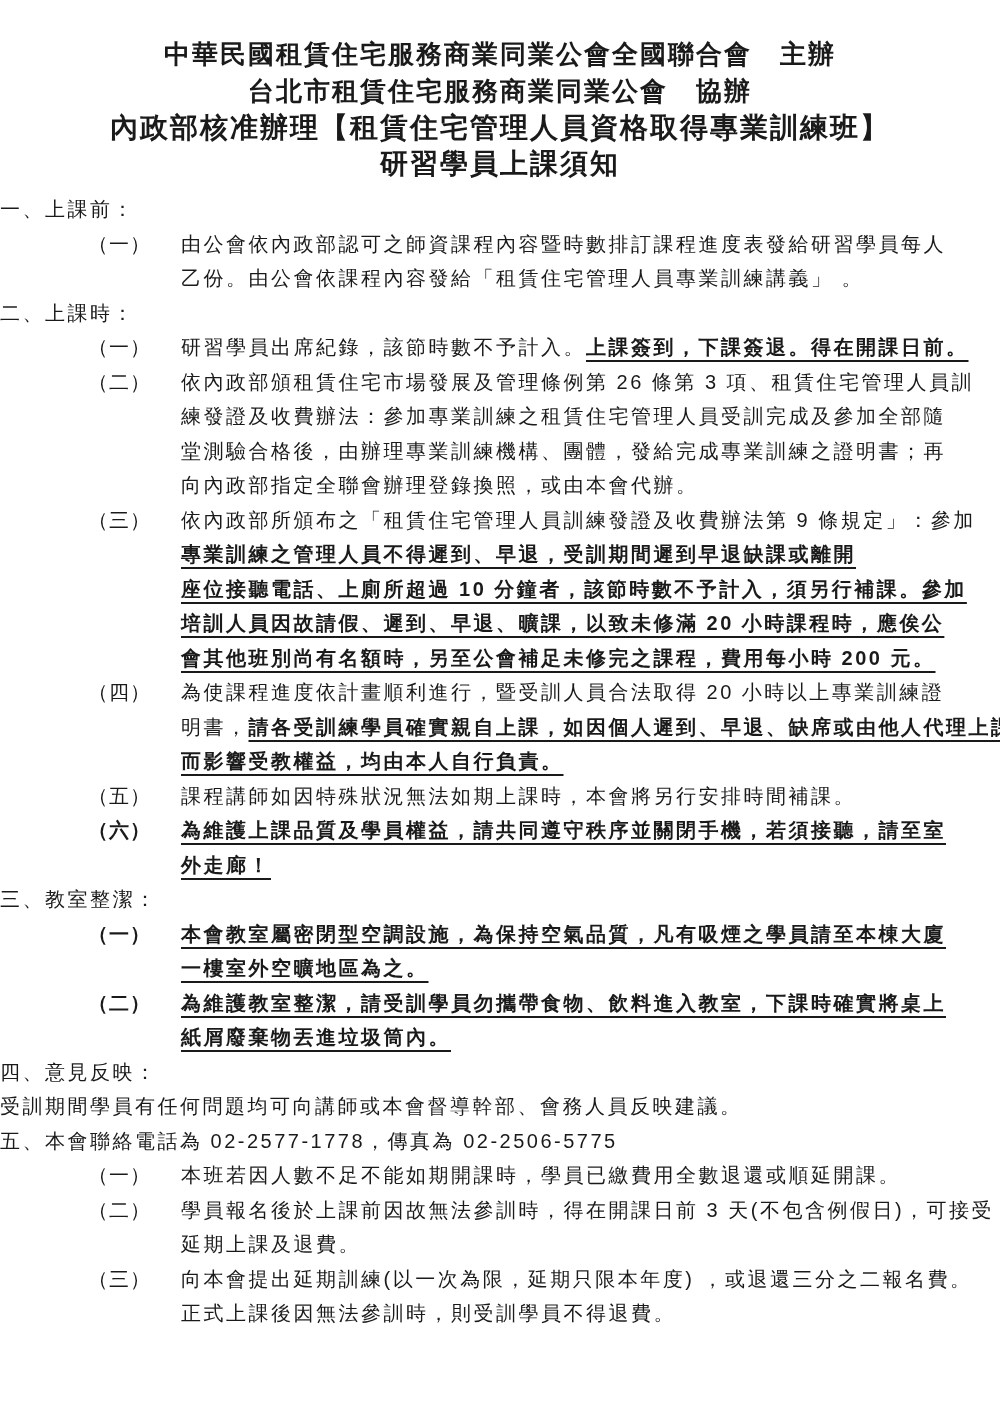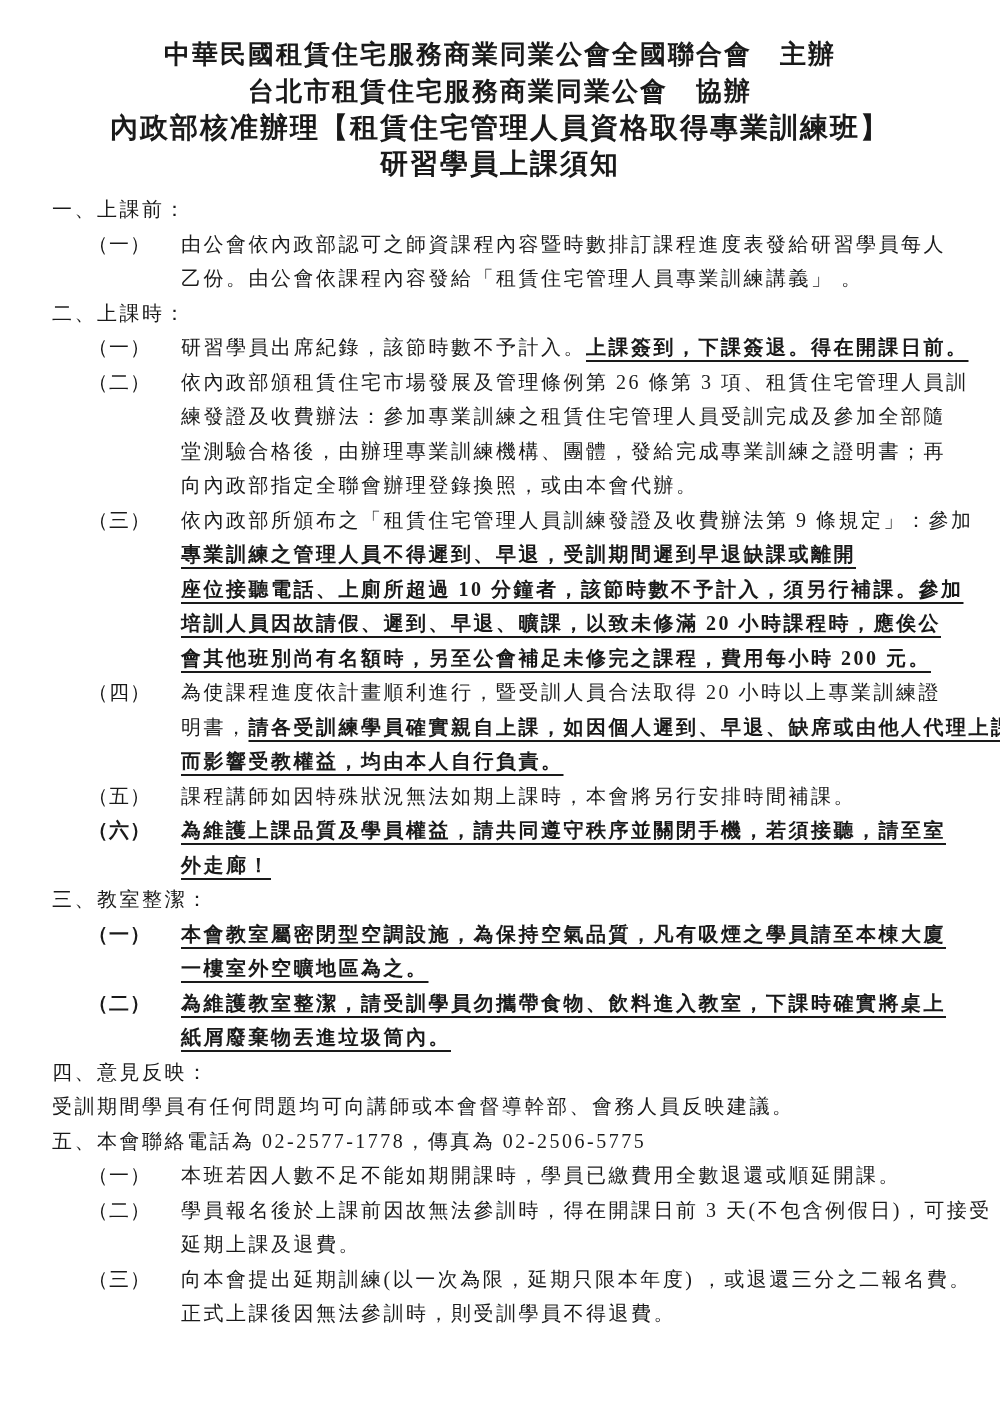--- a/index.html
+++ b/index.html
@@ -3,32 +3,31 @@
 <meta charset="utf-8">
 <style>
   html,body { margin:0; padding:0; background:#888; }
   .page {
     position: relative;
     width: 1000px;
     height: 1414px;
     margin: 0 auto;
     background: #ffffff;
     color: #1a1a1a;
-    font-family: Liberation Serif, serif;
+    font-family: Liberation Sans, sans-serif;
     overflow: hidden;
   }
   .titles { text-align: center; padding-top: 36px; }
   .title-line { font-weight: bold; letter-spacing: 2px; }
   .title-large  { font-size: 26px; line-height: 37px; }
   .title-medium { font-size: 28px; line-height: 36px; }
 
   .doc-body { margin-top: 10px; font-size: 20px; }
   .doc-body .heading,
   .doc-body .plain {
-    padding-left: 52px;
     line-height: 34.5px;
     letter-spacing: 2.5px;
     white-space: nowrap;
   }
   .item { position: relative; padding-left: 157px; }
   .item .marker {
     position: absolute;
     left: 88px;
     top: 0;
     line-height: 34.5px;

